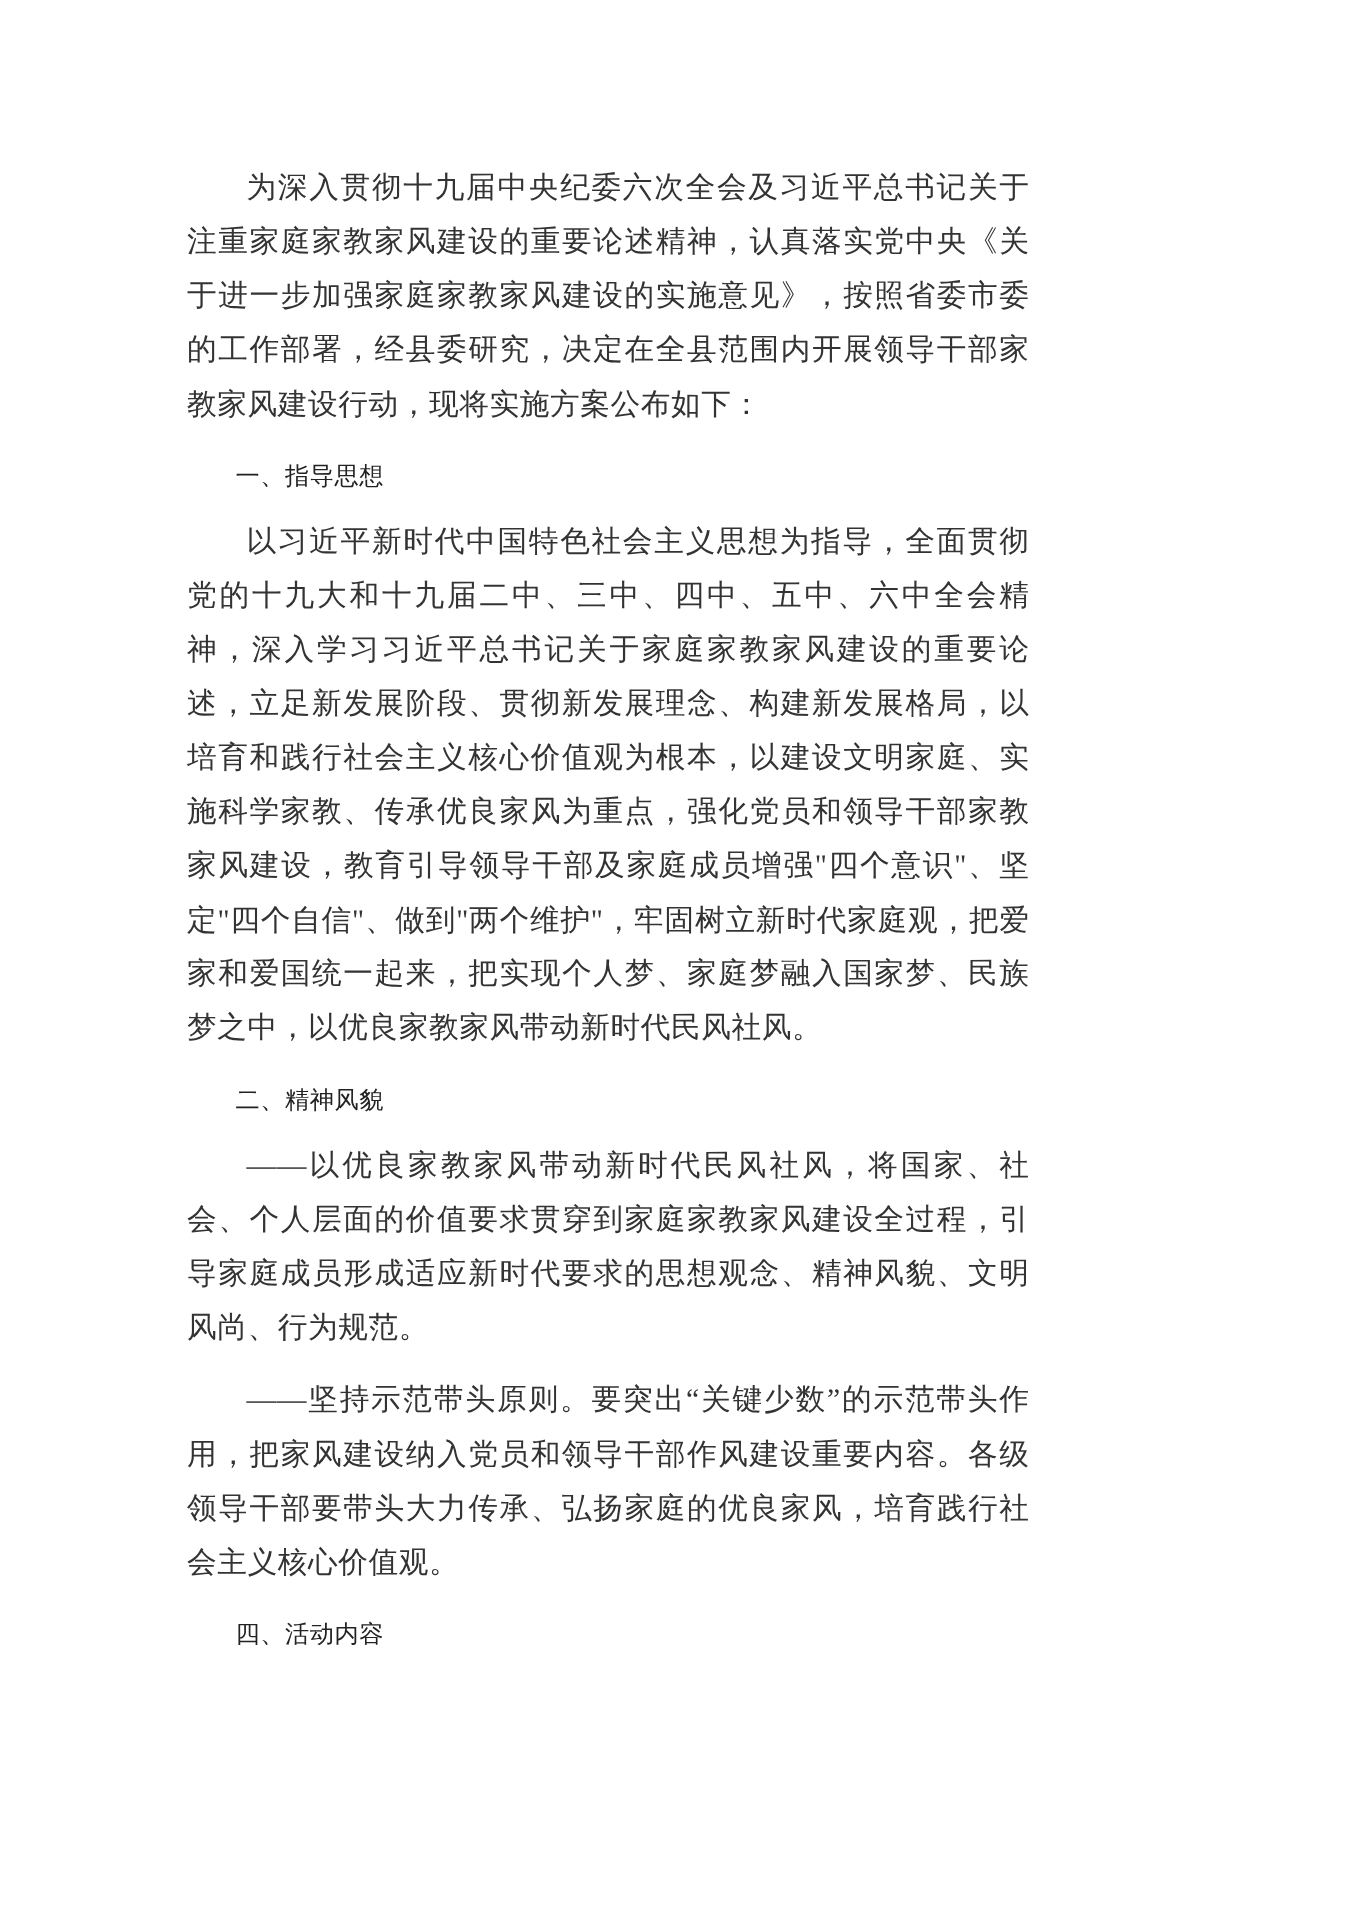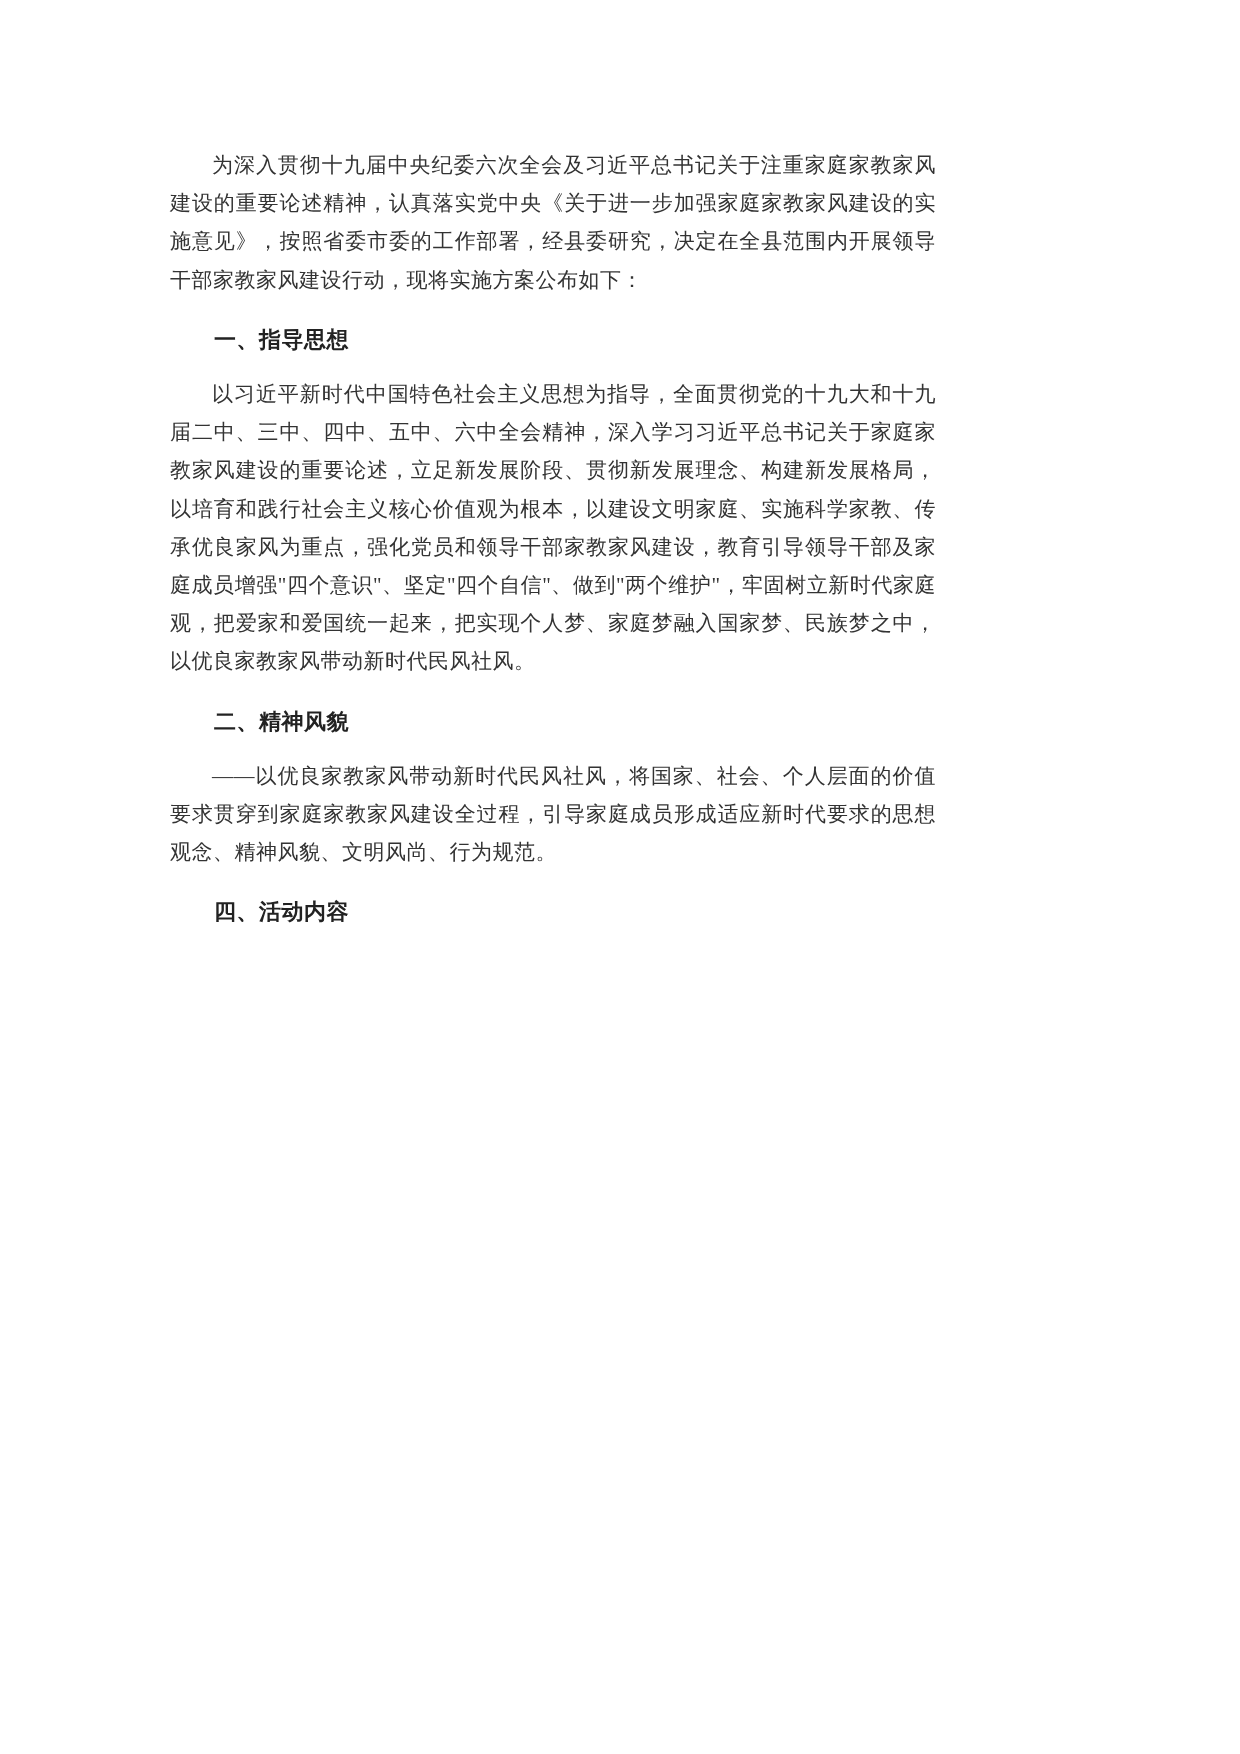--- a/index.html
+++ b/index.html
@@ -15,44 +15,45 @@
     background: #ffffff;
     box-sizing: border-box;
     padding: 146px 308px 120px 170px;
     font-family: "Liberation Serif", "DejaVu Serif", serif;
     color: #333333;
   }
   .content {
     width: 766px;
   }
   .para {
-    font-size: 21px;
+    font-size: 27px;
     line-height: 1.82;
     text-align: justify;
     text-indent: 2em;
     margin: 0 0 17px 0;
     letter-spacing: 0.5px;
   }
   .heading {
     font-size: 22px;
-    font-weight: bold;
+    font-weight: normal;
     color: #222222;
     text-indent: 2em;
     margin: 26px 0 20px 0;
     letter-spacing: 0.5px;
   }
   .heading:first-child {
     margin-top: 0;
   }
 </style>
 </head>
 <body>
 
 <div class="page">
   <div class="content">
     <p class="para">为深入贯彻十九届中央纪委六次全会及习近平总书记关于注重家庭家教家风建设的重要论述精神，认真落实党中央《关于进一步加强家庭家教家风建设的实施意见》，按照省委市委的工作部署，经县委研究，决定在全县范围内开展领导干部家教家风建设行动，现将实施方案公布如下：</p>
     <p class="heading">一、指导思想</p>
     <p class="para">以习近平新时代中国特色社会主义思想为指导，全面贯彻党的十九大和十九届二中、三中、四中、五中、六中全会精神，深入学习习近平总书记关于家庭家教家风建设的重要论述，立足新发展阶段、贯彻新发展理念、构建新发展格局，以培育和践行社会主义核心价值观为根本，以建设文明家庭、实施科学家教、传承优良家风为重点，强化党员和领导干部家教家风建设，教育引导领导干部及家庭成员增强"四个意识"、坚定"四个自信"、做到"两个维护"，牢固树立新时代家庭观，把爱家和爱国统一起来，把实现个人梦、家庭梦融入国家梦、民族梦之中，以优良家教家风带动新时代民风社风。</p>
     <p class="heading">二、精神风貌</p>
     <p class="para">——以优良家教家风带动新时代民风社风，将国家、社会、个人层面的价值要求贯穿到家庭家教家风建设全过程，引导家庭成员形成适应新时代要求的思想观念、精神风貌、文明风尚、行为规范。</p>
+    <p class="para">——坚持示范带头原则。要突出“关键少数”的示范带头作用，把家风建设纳入党员和领导干部作风建设重要内容。各级领导干部要带头大力传承、弘扬家庭的优良家风，培育践行社会主义核心价值观。</p>
     <p class="heading">四、活动内容</p>
   </div>
 </div>
 
 </body></html>

